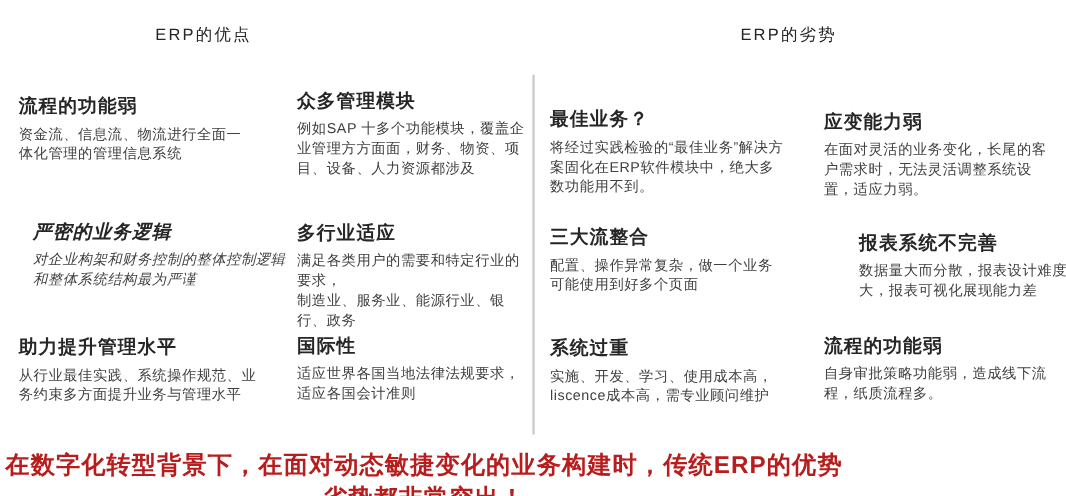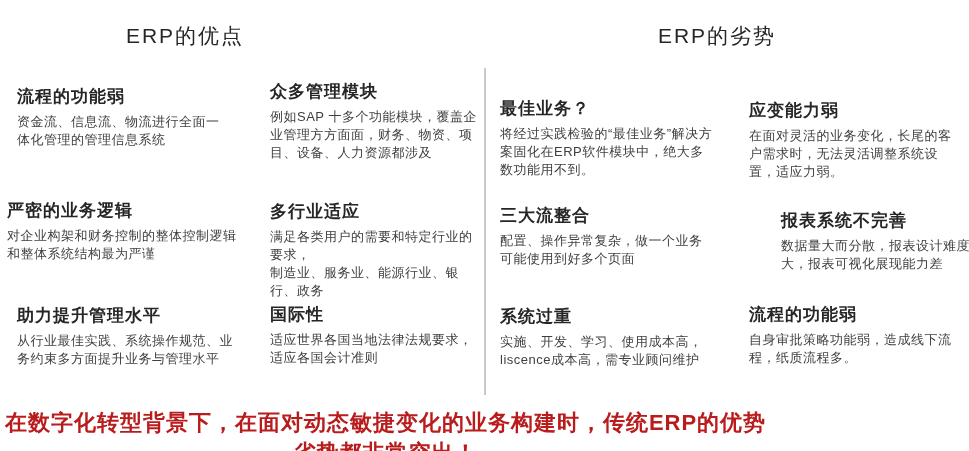--- a/index.html
+++ b/index.html
@@ -8,36 +8,36 @@
     --divider:#c9c9c9;
     --bg:#ffffff;
   }
   html,body{margin:0;padding:0;}
   body{
     width:969px;height:451px;position:relative;overflow:hidden;
     background:var(--bg);
     font-family:"Liberation Sans","DejaVu Sans",sans-serif;
   }
   .title{
-    position:absolute;top:22px;font-size:21px;font-weight:500;
+    position:absolute;top:22px;font-size:15px;font-weight:500;
     color:var(--heading);text-align:center;letter-spacing:2px;
   }
   .title-left{left:0;width:370px;}
   .title-right{left:532px;width:370px;}
   .item{position:absolute;}
   .item .item-title{
     font-size:17px;font-weight:bold;color:var(--heading);
     margin:0 0 5px 0;letter-spacing:1px;
   }
   .item .item-desc{
     font-size:13px;line-height:18px;color:var(--body);margin:0;
     white-space:pre-line;letter-spacing:0.5px;
   }
   .a1{left:17px;top:85px;width:205px;}
-  .a2{left:7px;top:199px;width:238px;}
+  .a2{left:30px;top:199px;width:238px;font-style:italic;}
   .a3{left:17px;top:304px;width:228px;}
   .b1{left:270px;top:80px;width:215px;}
   .b2{left:270px;top:200px;width:205px;}
   .b3{left:270px;top:303px;width:210px;}
   .c1{left:500px;top:97px;width:215px;}
   .c2{left:500px;top:204px;width:205px;}
   .c3{left:500px;top:305px;width:215px;}
   .d1{left:749px;top:99px;width:215px;}
   .d2{left:781px;top:209px;width:215px;}
   .d3{left:749px;top:303px;width:205px;}

